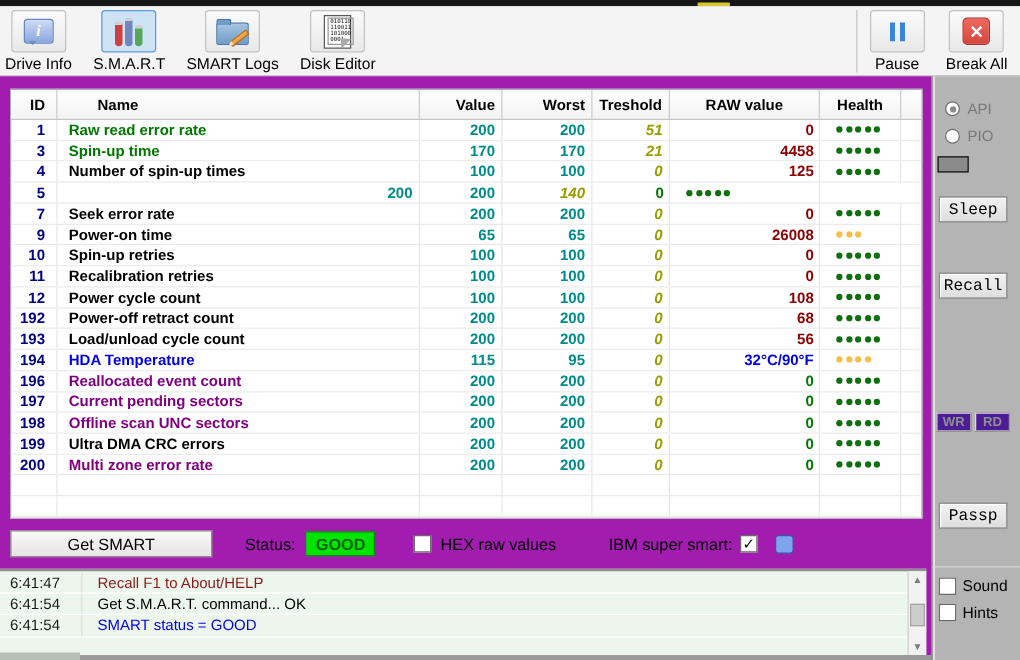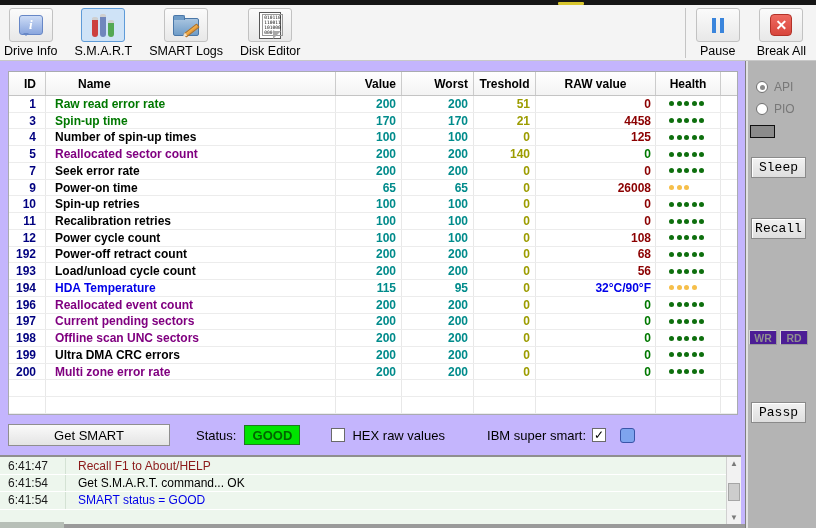--- a/index.html
+++ b/index.html
@@ -39,39 +39,39 @@
   .ico-plus::after { content:""; position:absolute; left:4.5px; top:0; width:4px; height:13px; background:#35a035; }
   .ico-page { width:22px; height:27px; background:#fff; border:1px solid #585858; position:relative; padding:1px 0 0 2px; }
   .ico-page::after { content:""; position:absolute; right:-1px; bottom:-1px; border:4px solid transparent; border-top-color:#a8a8a8; border-left-color:#a8a8a8; }
   .ico-page pre { font-family:"DejaVu Sans Mono", monospace; font-size:4.6px; line-height:5px; color:#111; border:1px solid #999; display:inline-block; padding:0 1px; }
   .ico-pause { display:flex; gap:4px; }
   .ico-pause i { display:block; width:4px; height:15px; background:#3a85dc; }
   .ico-break { width:22px; height:22px; background:linear-gradient(#ee6a60,#d8453c); border:1px solid #b23228; border-radius:4px; color:#fff; font-weight:bold; font-size:14px; line-height:20px; text-align:center; }
 
   
   .main { position:absolute; left:0; top:61px; width:816px; height:467px; display:flex; }
-  .content { position:relative; width:745px; height:467px; background:#c4b5fd; }
+  .content { position:relative; width:745px; height:467px; background:#a21caf; }
 
   
   .smart-table { position:absolute; left:8px; top:10px; width:730px; height:344px; background:#fff; border:1px solid #a9abb0; font-size:12px; font-weight:bold; }
   .thead, .tr { display:grid; grid-template-columns:37px 290px 66px 72px 62px 120px 65px 1fr; }
   .thead { height:24px; background:linear-gradient(#ffffff,#f3f3f3); border-bottom:1px solid #c4c4c4; align-items:center; color:#000; }
   .th { height:100%; display:flex; align-items:center; border-right:1px solid #cccccc; padding:0 5px; }
   .th-id { justify-content:flex-end; padding-right:9px; }
   .th-name { padding-left:32px; }
   .th-value, .th-worst { justify-content:flex-end; }
   .th-tresh, .th-raw, .th-health { justify-content:center; }
   .th-pad { border-right:none; }
   .tr { height:16.74px; border-bottom:1px solid #ececec; align-items:center; }
   .td { height:100%; display:flex; align-items:center; border-right:1px solid #e8e8e8; padding:0 5px; white-space:nowrap; overflow:hidden; }
   .td-pad { border-right:none; }
   .td-id { justify-content:flex-end; padding-right:9px; color:var(--id-navy); }
   .td-name { padding-left:9px; }
   .td-value, .td-worst { justify-content:flex-end; color:var(--value-teal); }
-  .td-tresh { justify-content:flex-end; color:var(--treshold-olive); }
+  .td-tresh { justify-content:flex-end; color:var(--treshold-olive);font-style:italic; }
   .td-raw { justify-content:flex-end; padding-right:4px; }
   .td-health { padding-left:13px; gap:2.5px; }
   .dot { width:5px; height:5px; border-radius:50%; }
   .td-health[data-health="green"] .dot { background:var(--health-ok); }
   .td-health[data-health="yellow"] .dot { background:var(--health-warn); }
   [data-color="green"]  { color:var(--name-green); }
   [data-color="purple"] { color:var(--name-purple); }
   [data-color="blue"]   { color:var(--name-blue); }
   [data-color="black"]  { color:#000; }
   [data-color="red"]    { color:var(--raw-red); }
@@ -240,21 +240,20 @@
                 <span class="dot"></span>
                 <span class="dot"></span>
                 <span class="dot"></span>
                 <span class="dot"></span>
                 <span class="dot"></span>
               </div>
     <div class="td td-pad"></div>
   </div>
             <div class="tr">
     <div class="td td-id">5</div>
-    <div class="td td-name" data-color="purple">Reallocated sector count</div>
     <div class="td td-value">200</div>
     <div class="td td-worst">200</div>
     <div class="td td-tresh">140</div>
     <div class="td td-raw" data-color="green">0</div>
     <div class="td td-health" data-health="green">
                 <span class="dot"></span>
                 <span class="dot"></span>
                 <span class="dot"></span>
                 <span class="dot"></span>
                 <span class="dot"></span>
@@ -537,15 +536,25 @@
       <div class="radio-row" style="top:41px">
         <span class="radio"></span>
         <span>PIO</span>
       </div>
       <div class="swatch"></div>
       <button class="side-btn btn-sleep">Sleep</button>
       <button class="side-btn btn-recall">Recall</button>
       <button class="mini-btn btn-wr">WR</button>
       <button class="mini-btn btn-rd">RD</button>
       <button class="side-btn btn-passp">Passp</button>
+      <div class="sidebar-bottom">
+        <div class="side-cb-row cb-sound">
+          <span class="cb"></span>
+          <span>Sound</span>
+        </div>
+        <div class="side-cb-row cb-hints">
+          <span class="cb"></span>
+          <span>Hints</span>
+        </div>
+      </div>
     </div>
   </div>
 </div>
 
 </body></html>

